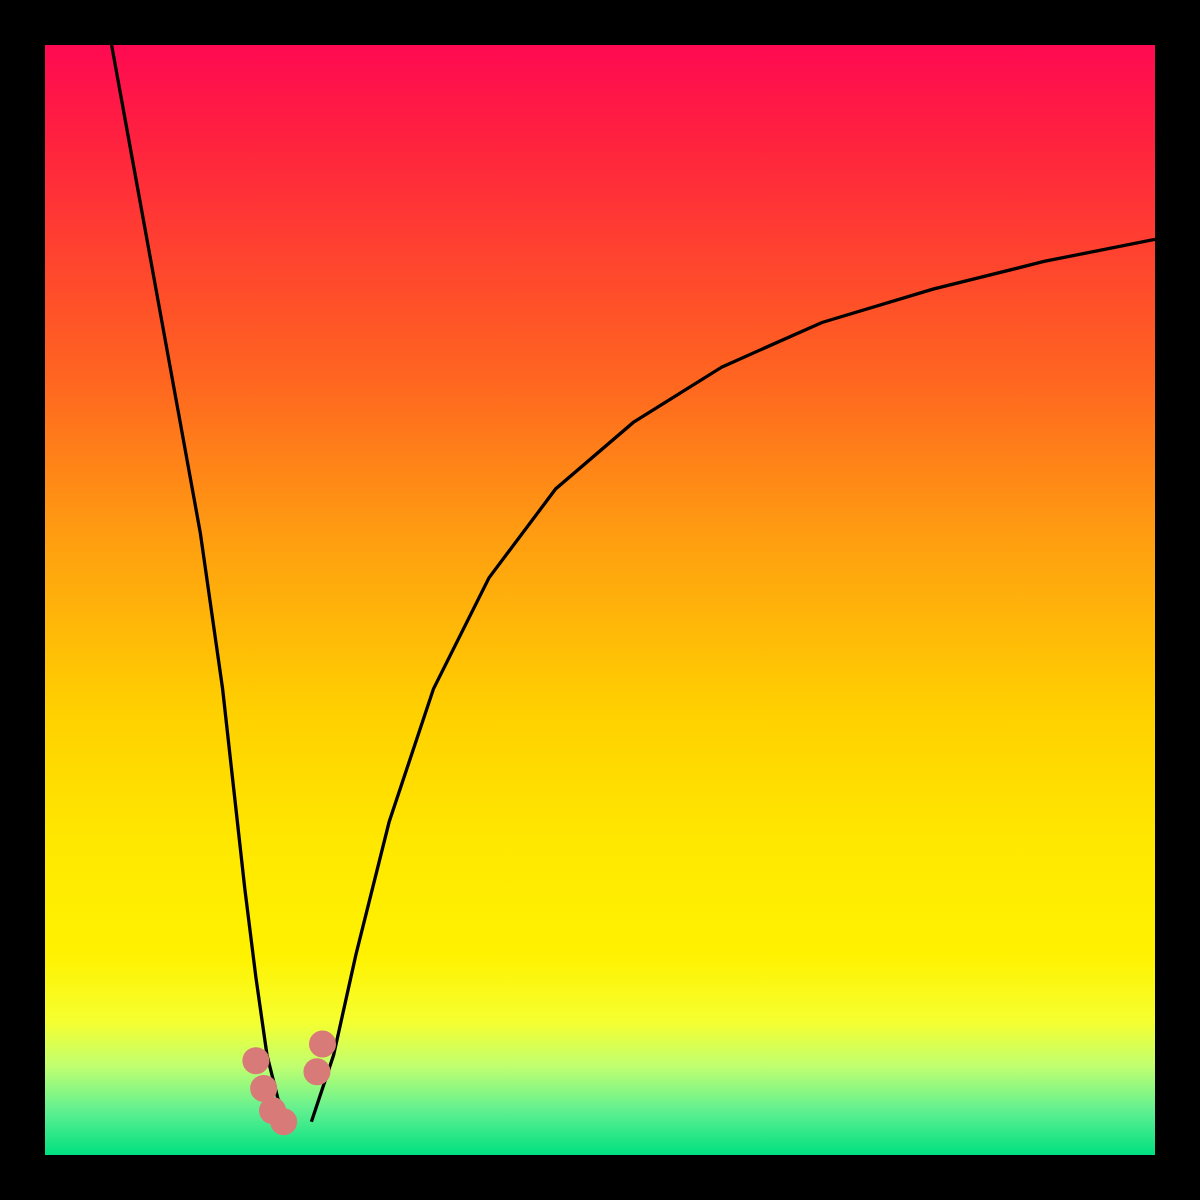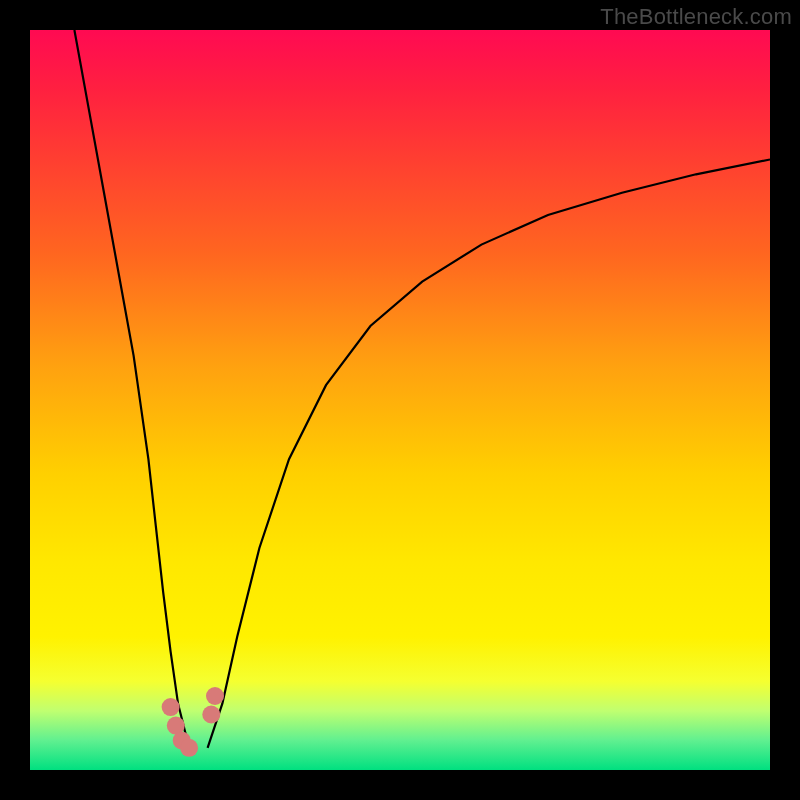--- a/index.html
+++ b/index.html
@@ -63,21 +63,20 @@
     stroke-width: 2.2;
   }
   .beads circle {
     fill: #d87a78;
   }
 </style>
 </head>
 <body>
 
 <div class="frame">
-  <div class="watermark">TheBottleneck.com</div>
 
   <div class="plot-area">
     <svg class="curve" viewBox="0 0 740 740">
       <path d="M44.4 0.0 L59.2 81.4 L74.0 162.8 L88.8 244.2 L103.6 325.6 L118.4 429.2 L125.8 495.8 L133.2 562.4 L140.6 621.6 L148.0 673.4 L155.4 703.0 L162.8 717.8"></path>
       <path d="M177.6 717.8 L192.4 673.4 L207.2 606.8 L229.4 518.0 L259.0 429.2 L296.0 355.2 L340.4 296.0 L392.2 251.6 L451.4 214.6 L518.0 185.0 L592.0 162.8 L666.0 144.3 L740.0 129.5"></path>
       <g class="beads">
           <circle cx="140.6" cy="677.1" r="9"></circle>
           <circle cx="145.8" cy="695.6" r="9"></circle>
           <circle cx="151.7" cy="710.4" r="9"></circle>
           <circle cx="159.1" cy="717.8" r="9"></circle>

